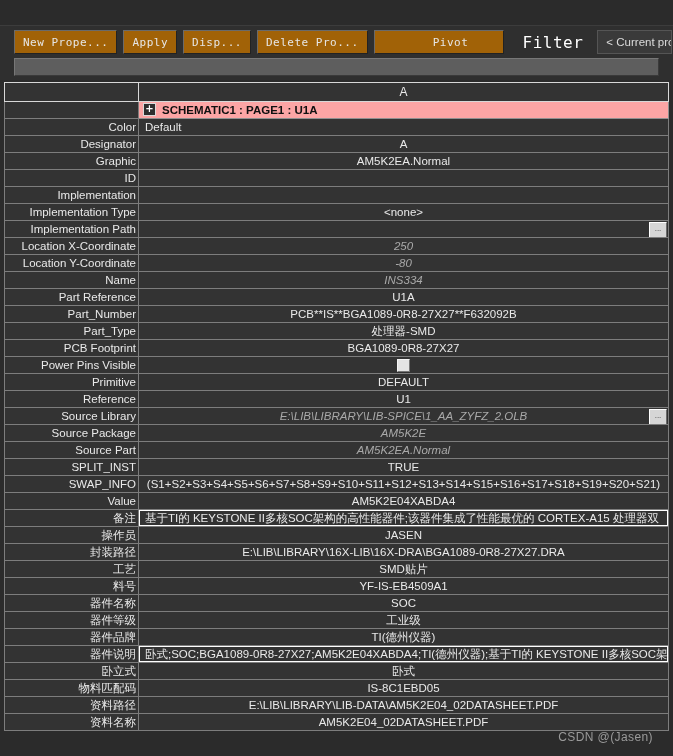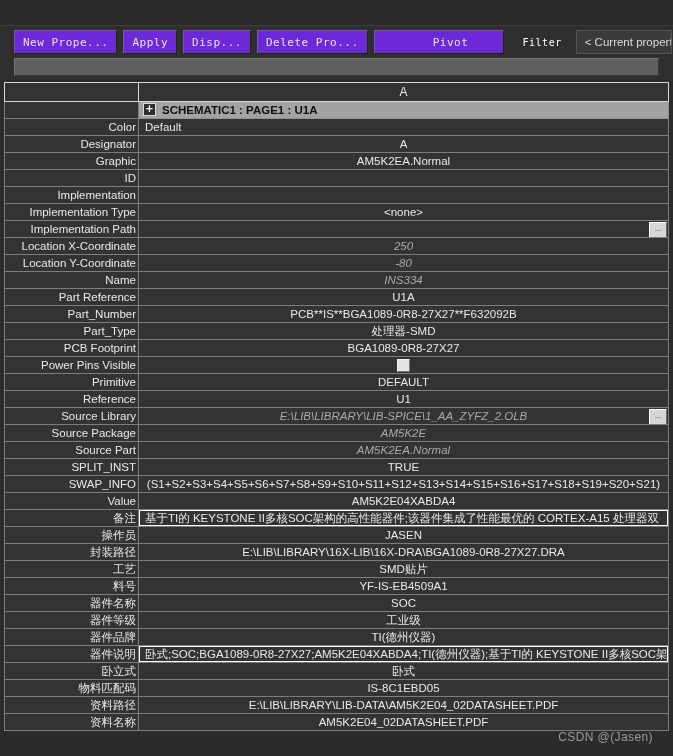--- a/index.html
+++ b/index.html
@@ -14,39 +14,39 @@
   .topstrip{height:25px;background:#2b2b2b;}
 
   
   .toolbar{
     position:relative;height:32px;background:#2f2f2f;
     display:flex;align-items:stretch;
     border-top:1px solid #3c3c3c;
   }
   .tbtn{
     margin:4px 3px 4px 3px;
-    background:#6d28d9;
+    background:#a16207;
     border:1px solid #6a6a6a;
     border-right-color:#222;border-bottom-color:#222;
     color:#e6e6e6;
     font-family:"DejaVu Sans Mono","Liberation Mono",monospace;
     font-size:11px;
     display:flex;align-items:center;justify-content:center;
     padding:0 8px;
     white-space:nowrap;
     cursor:default;
     letter-spacing:.5px;
   }
   .tbtn:first-child{margin-left:14px;}
   .tbtn.pivot{min-width:88px;padding-left:32px;}
   .filter-label{
     display:flex;align-items:center;justify-content:center;
     color:#ffffff;
     font-family:"DejaVu Sans Mono","Liberation Mono",monospace;
-    font-size:10px;
+    font-size:16px;
     padding:0 10px;margin:4px 2px 4px 6px;
     letter-spacing:.5px;
     cursor:default;
   }
   .filter-combo{
     flex:1;
     margin:4px 1px 4px 2px;
     background:#3a3a3a;
     border:1px solid #555;
     color:#dcdcdc;
@@ -100,21 +100,21 @@
   td.blank{background:#333333;}
   
   tr.hdr td{
     height:18px;line-height:18px;
     border:1px solid #d8d8d8;
     background:#333333;
     font-size:12px;
   }
   
   tr.selrow td.val{
-    background:#a3a3a3;color:#101010;
+    background:#fca5a5;color:#101010;
     text-align:left;font-weight:bold;font-size:11.5px;
     padding-left:4px;
     border:1px solid #909090;
   }
   tr.selrow td.lbl{background:#333333;}
   .expander{
     display:inline-block;width:11px;height:11px;line-height:9px;
     background:#2e2e2e;border:1px solid #dadada;
     color:#ffffff;font-size:10px;text-align:center;
     vertical-align:middle;margin-right:6px;

